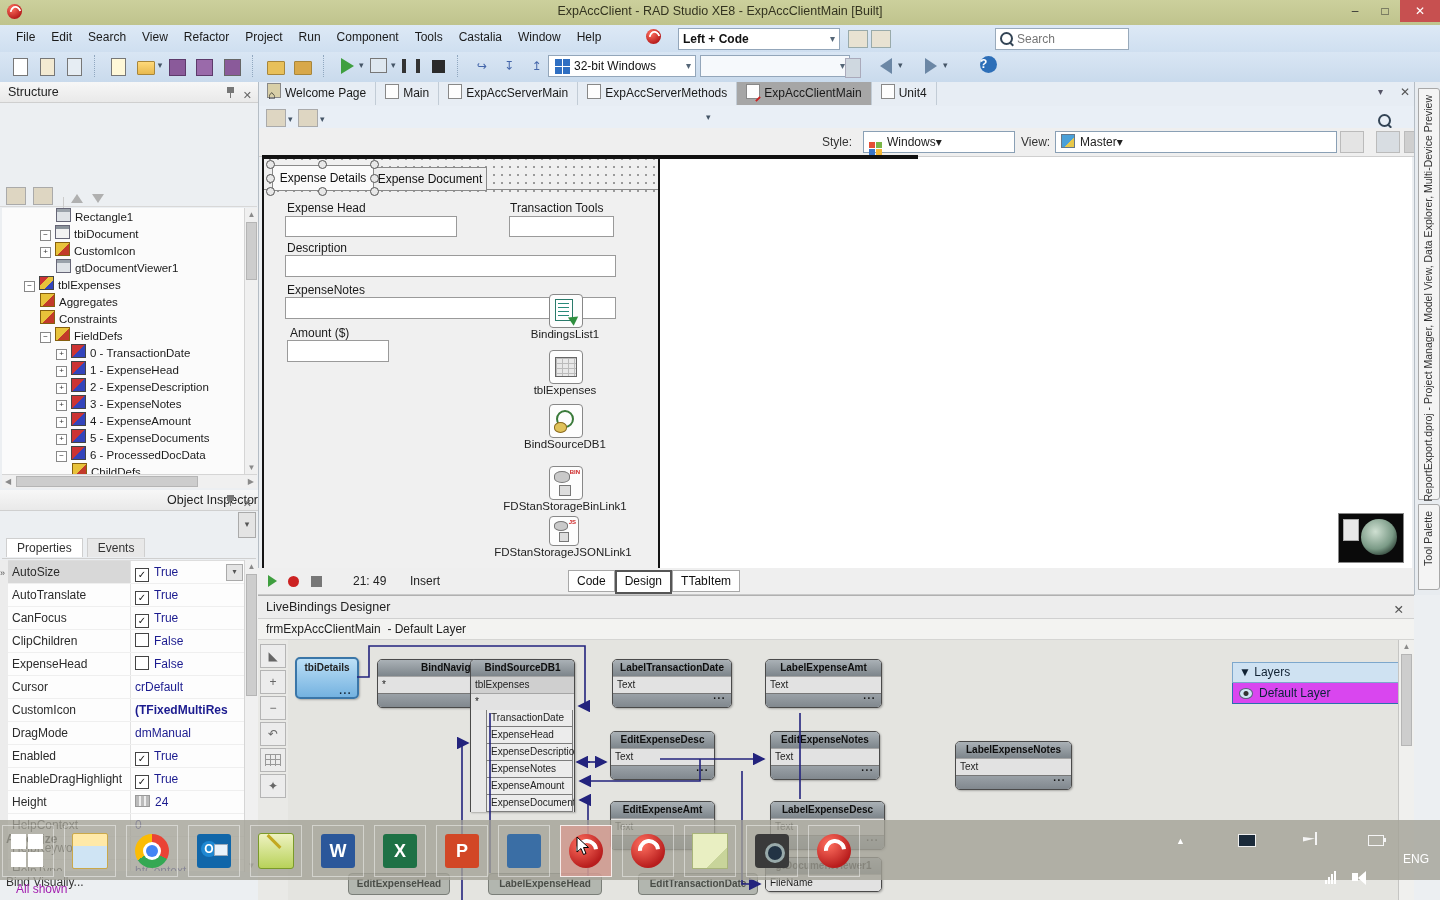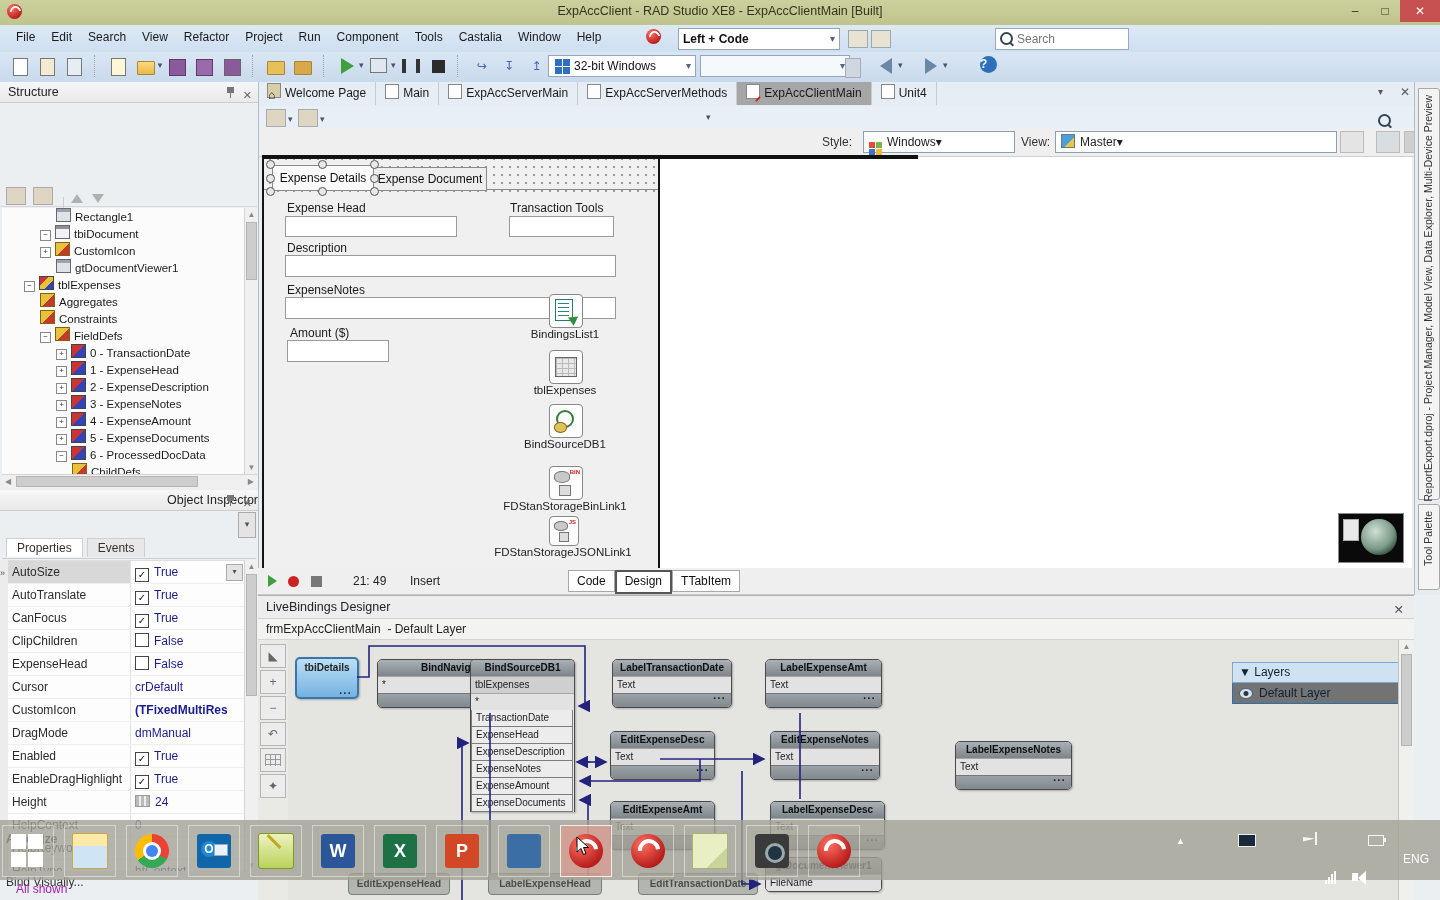--- a/index.html
+++ b/index.html
@@ -141,29 +141,29 @@
   #lb-head{height:22px;line-height:22px;padding-left:8px;color:#222;background:#ededed;border-bottom:1px solid #d0d0d0;font-size:12.5px;}
   #lb-sub{height:20px;line-height:20px;padding-left:8px;color:#222;background:#f3f3f1;border-bottom:1px solid #d5d5d3;}
   #lb-tools{left:2px;top:46px;width:28px;height:160px;}
   .lbtool{width:24px;height:22px;background:#ececec;border:1px solid #b5b5b5;margin:2px 0;text-align:center;line-height:22px;color:#666;font-size:12px;}
   #lb-canvas{left:30px;top:44px;right:16px;bottom:0;background:#e4e4e0;overflow:hidden;}
   .lb-node{position:absolute;border:1px solid #4a4a4a;border-radius:5px;overflow:hidden;background:#e8e8e8;font-size:10px;z-index:2;box-shadow:1px 1px 2px rgba(0,0,0,.25);}
   .lb-head2{background:linear-gradient(#aab1b6,#7d858b);font-weight:bold;text-align:center;padding:2px 4px 3px;color:#0e0e0e;white-space:nowrap;}
   .lb-row{background:#e2e2e2;padding:2px 4px 3px;border-top:1px solid #a5a5a5;text-align:left;color:#222;}
   .lb-foot{background:linear-gradient(#9aa1a7,#81888e);height:13px;border-top:1px solid #777;position:relative;}
   .lb-dots{position:absolute;right:5px;top:-4px;font-weight:bold;letter-spacing:1.5px;color:#111;}
-  .lb-field{background:#ececec;border:1px solid #7d7d7d;border-top:none;padding:2px 4px 3px;margin:0 1px 0 0;text-align:left;color:#222;}
+  .lb-field{background:#ececec;border:1px solid #7d7d7d;border-top:none;padding:2px 4px 3px;margin:0 1px 0 15px;text-align:left;color:#222;}
   #node-tbidetails{background:linear-gradient(#bcdff6,#74b2e0);border:2px solid #3a76a8;}
   #node-tbidetails .seldots{position:absolute;right:5px;bottom:1px;font-weight:bold;letter-spacing:1.5px;color:#123;}
   .lb-ghost{position:absolute;height:20px;background:#b2b6af;border:1px solid #7a7e78;border-radius:4px;color:#4a4e48;font-weight:bold;font-size:10px;text-align:center;line-height:19px;z-index:2;overflow:hidden;white-space:nowrap;}
   #lb-close{right:10px;top:3px;color:#555;}
   
   #layers{left:944px;top:22px;width:196px;z-index:6;}
   #layers-head{height:19px;background:#cfe2f2;border:1px solid #7da7cc;line-height:19px;padding-left:6px;color:#123;}
-  #layers-item{height:20px;background:#737373;border:1px solid #2a6fae;border-top:none;line-height:20px;padding-left:26px;color:#092338;position:relative;}
+  #layers-item{height:20px;background:#d946ef;border:1px solid #2a6fae;border-top:none;line-height:20px;padding-left:26px;color:#092338;position:relative;}
   .eye{position:absolute;left:6px;top:5px;width:12px;height:9px;border-radius:50%;background:radial-gradient(circle,#333 2px,#cfe4f4 3px);border:1px solid #567;}
   #lb-vscroll{right:0px;top:44px;width:15px;bottom:0;background:#f0f0ee;border-left:1px solid #c5c5c3;}
   
   #rightstrip{left:1414px;top:82px;width:26px;height:513px;background:#e8ecf0;border-left:1px solid #b5bdc5;}
   .vtab{position:absolute;left:3px;width:20px;background:#f4f4f4;border:1px solid #a8a8a8;border-radius:0 3px 3px 0;}
   .vtext{writing-mode:vertical-rl;transform:rotate(180deg);font-size:10.5px;color:#333;padding:6px 3px;white-space:nowrap;}
   
   #taskbar{left:0;top:820px;width:1440px;height:60px;background:rgba(163,161,150,0.80);z-index:10;}
   .tb-btn{position:absolute;top:5px;width:50px;height:50px;border:1px solid rgba(255,255,255,.45);display:flex;align-items:center;justify-content:center;}
   .tb-btn.active{background:rgba(235,150,140,.55);border-color:rgba(255,255,255,.8);}

